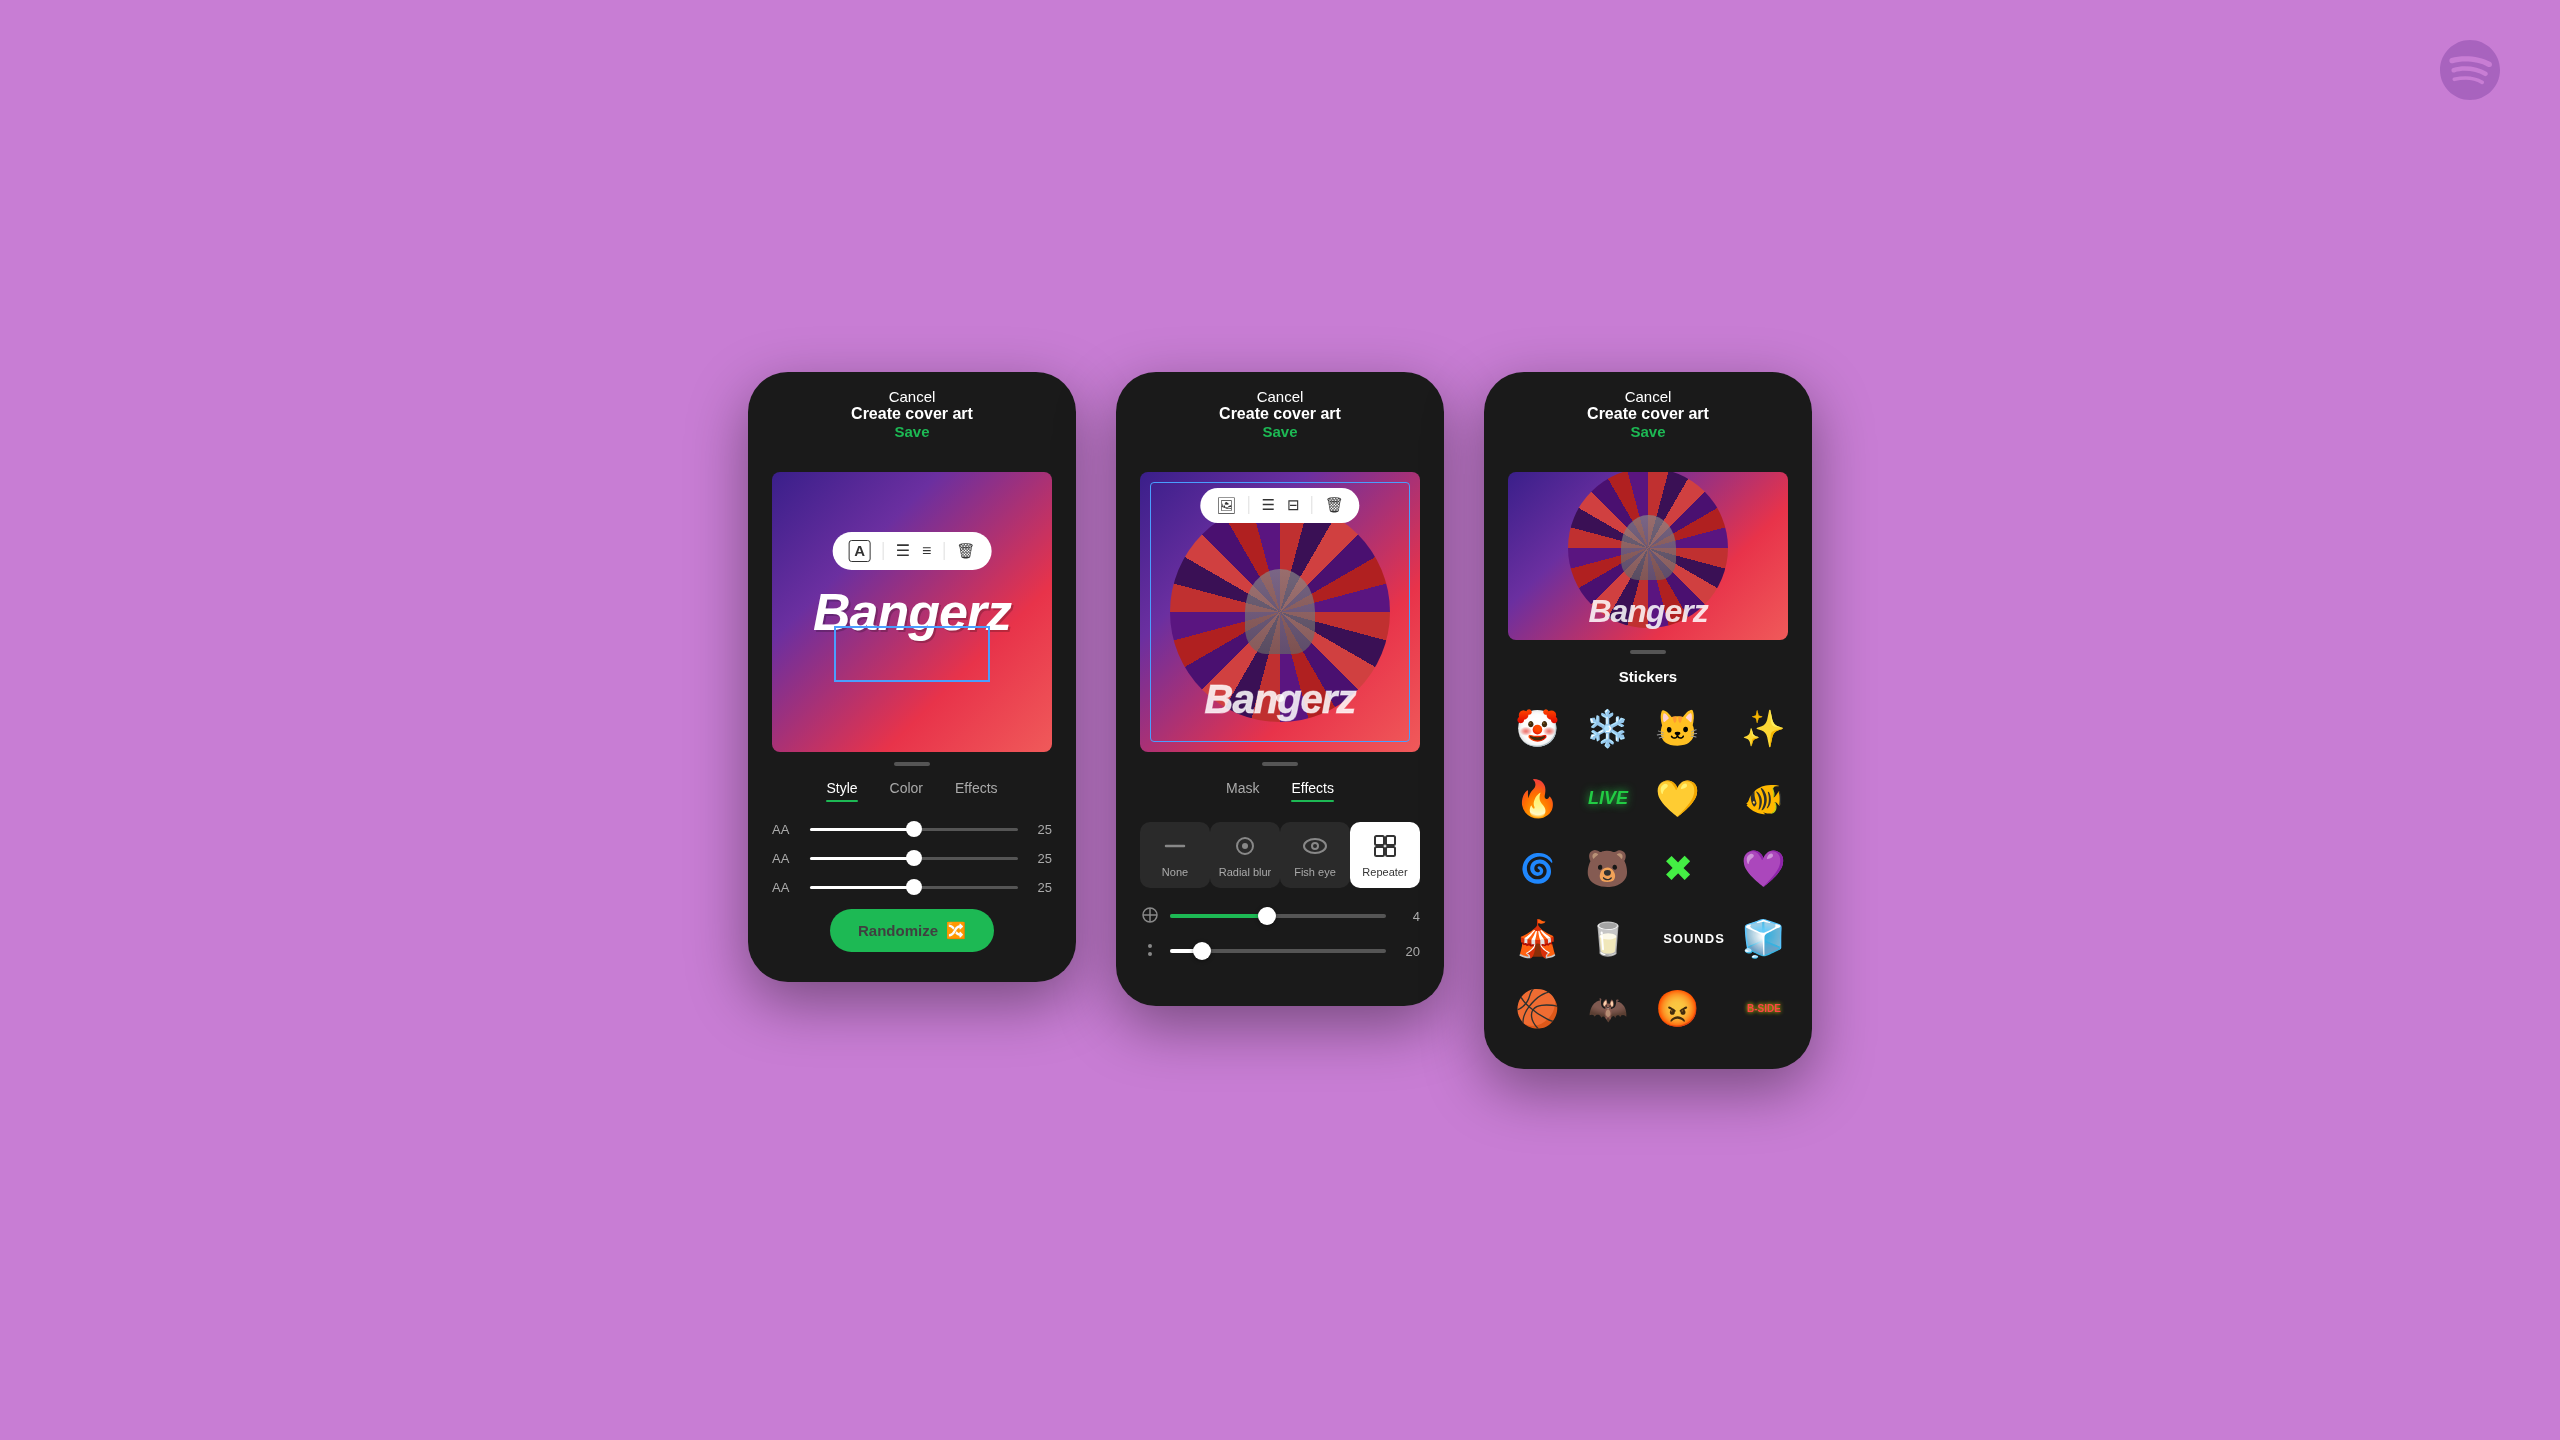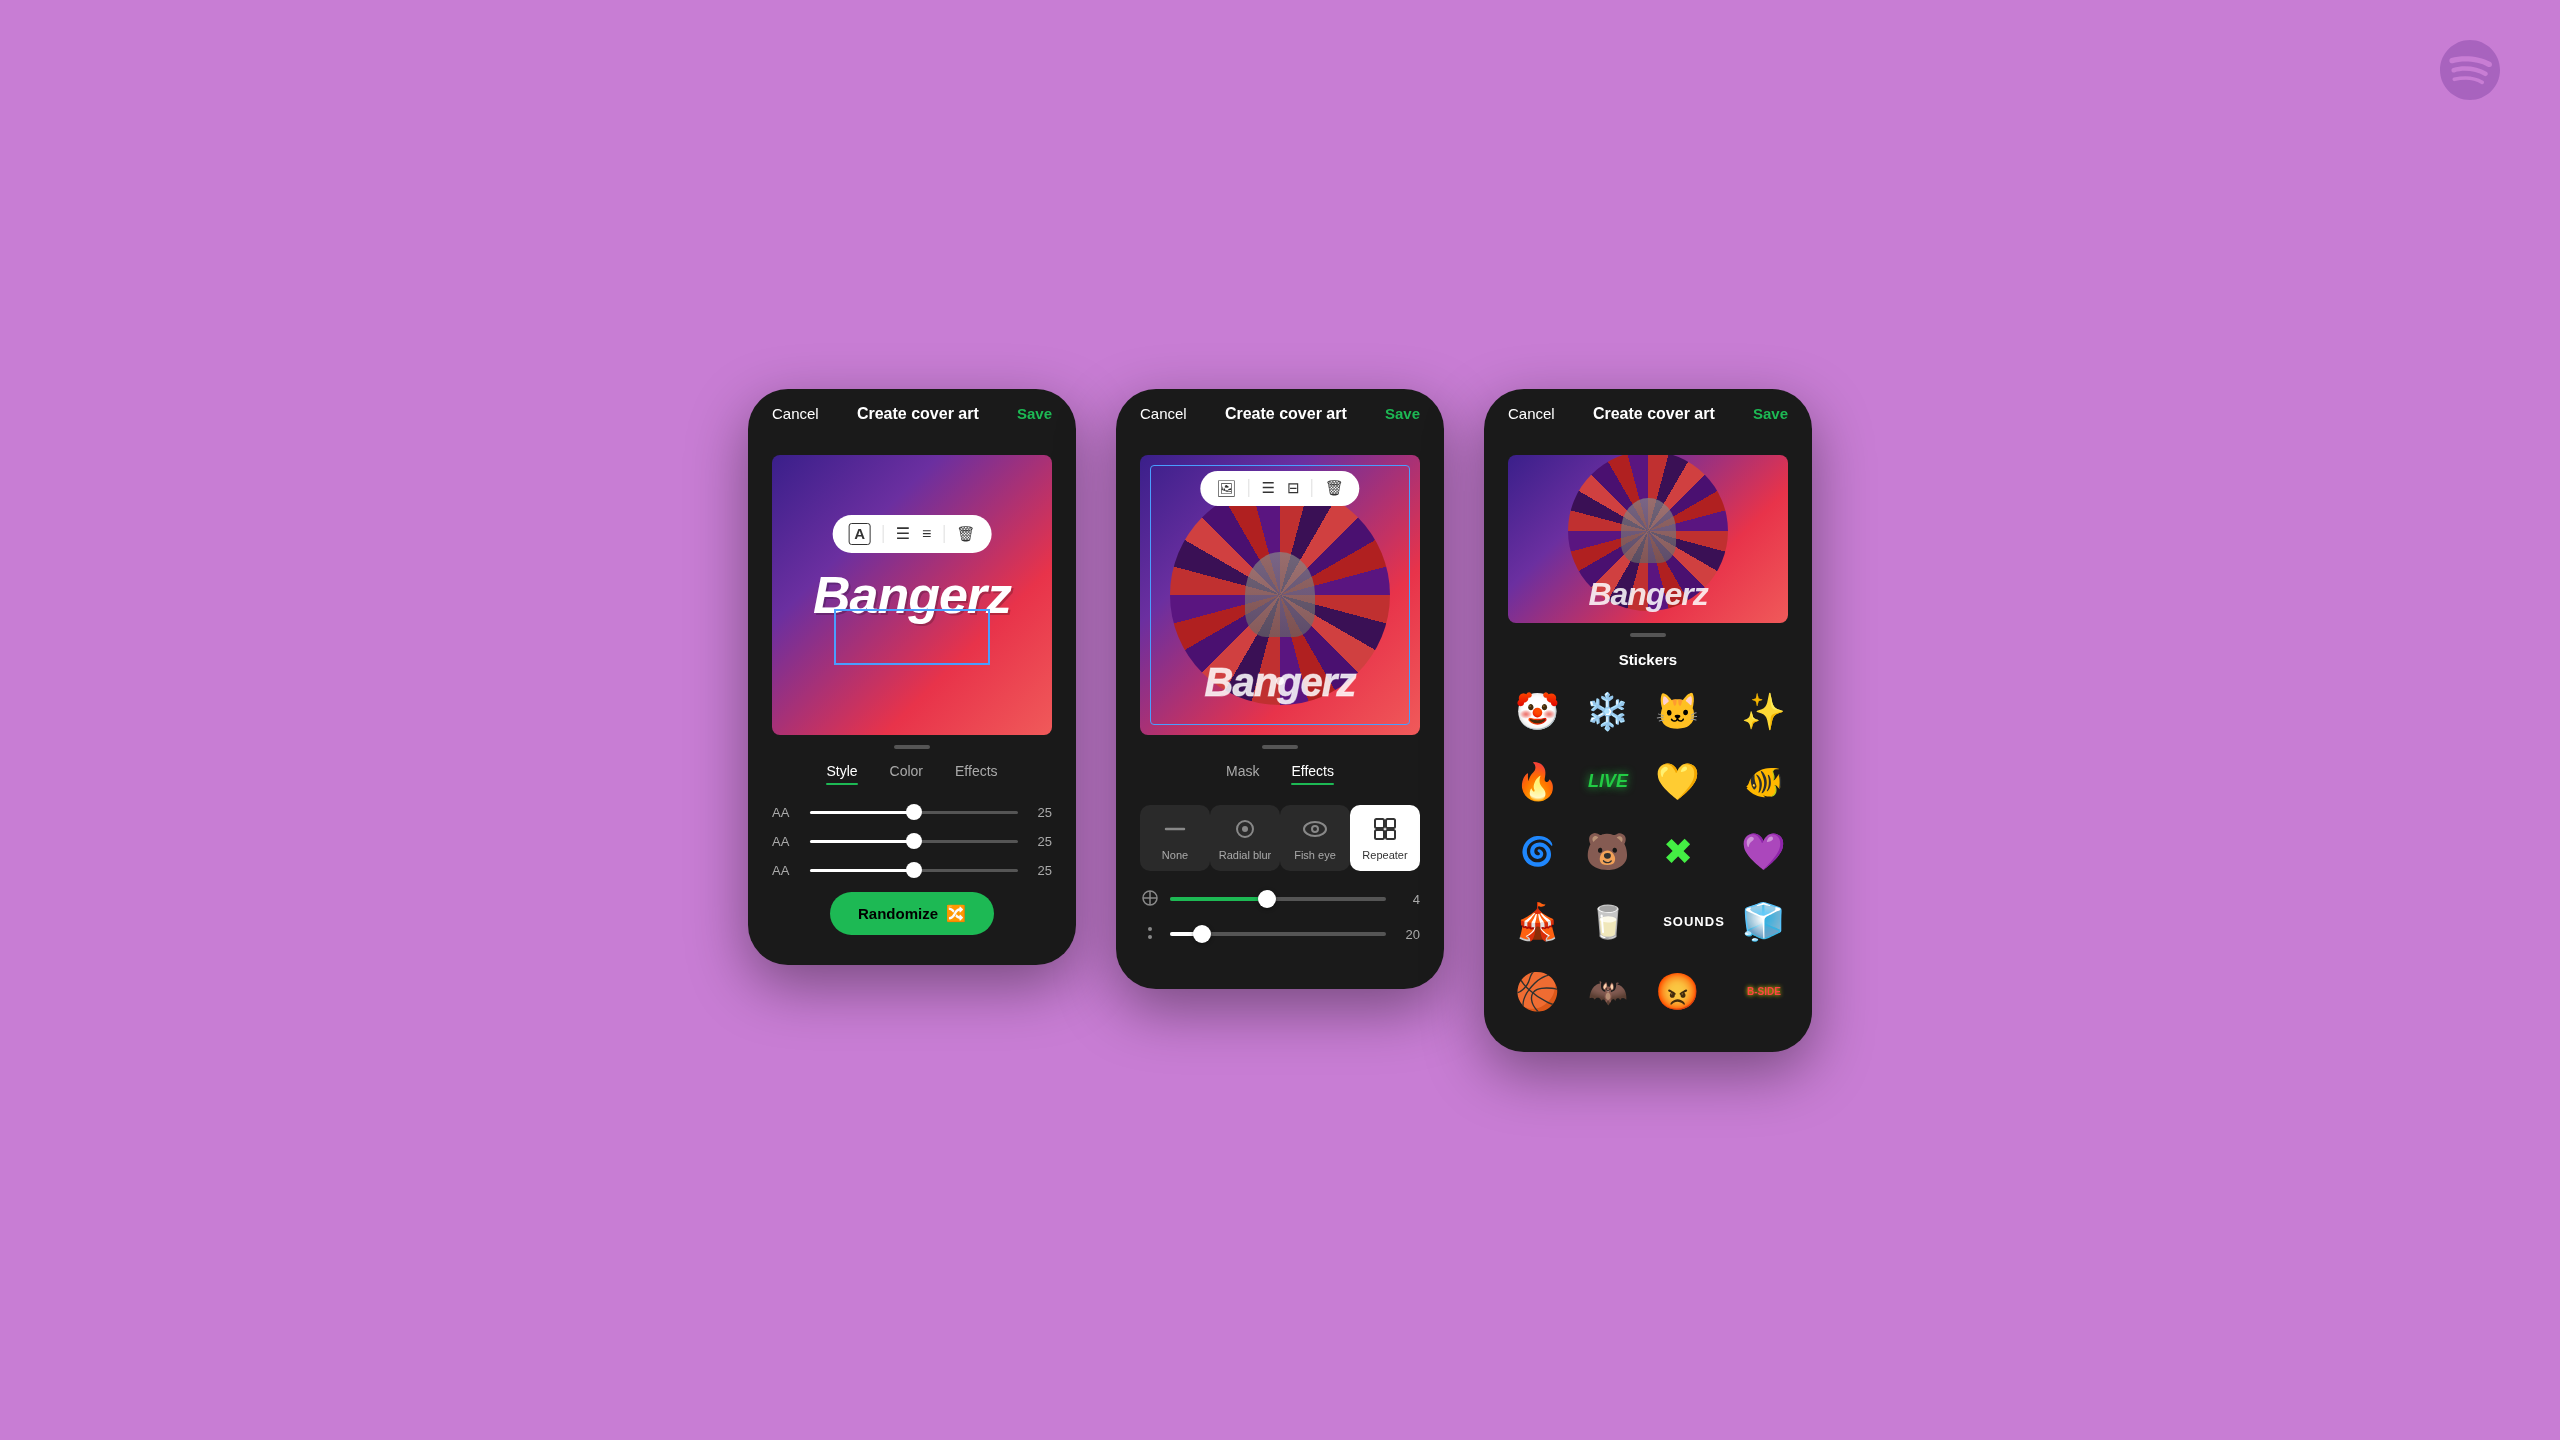--- a/index.html
+++ b/index.html
@@ -36,20 +36,21 @@
       box-shadow: 0 20px 60px rgba(0,0,0,0.4);
     }
     .phone-inner {
       padding: 20px 24px 30px;
     }
     .header {
       display: flex;
       justify-content: space-between;
       align-items: center;
       padding: 16px 24px 12px;
+      flex-direction: column;
     }
     .header-cancel {
       color: #fff;
       font-size: 15px;
       font-weight: 400;
     }
     .header-title {
       color: #fff;
       font-size: 16px;
       font-weight: 600;
@@ -166,21 +167,21 @@
     .slider-value {
       color: #aaa;
       font-size: 13px;
       width: 24px;
       text-align: right;
       flex-shrink: 0;
     }
     
     .randomize-btn {
       background: #1db954;
-      color: #000000;
+      color: #404040;
       border: none;
       border-radius: 30px;
       padding: 12px 28px;
       font-size: 15px;
       font-weight: 600;
       display: flex;
       align-items: center;
       gap: 8px;
       margin: 8px auto 0;
       cursor: pointer;

